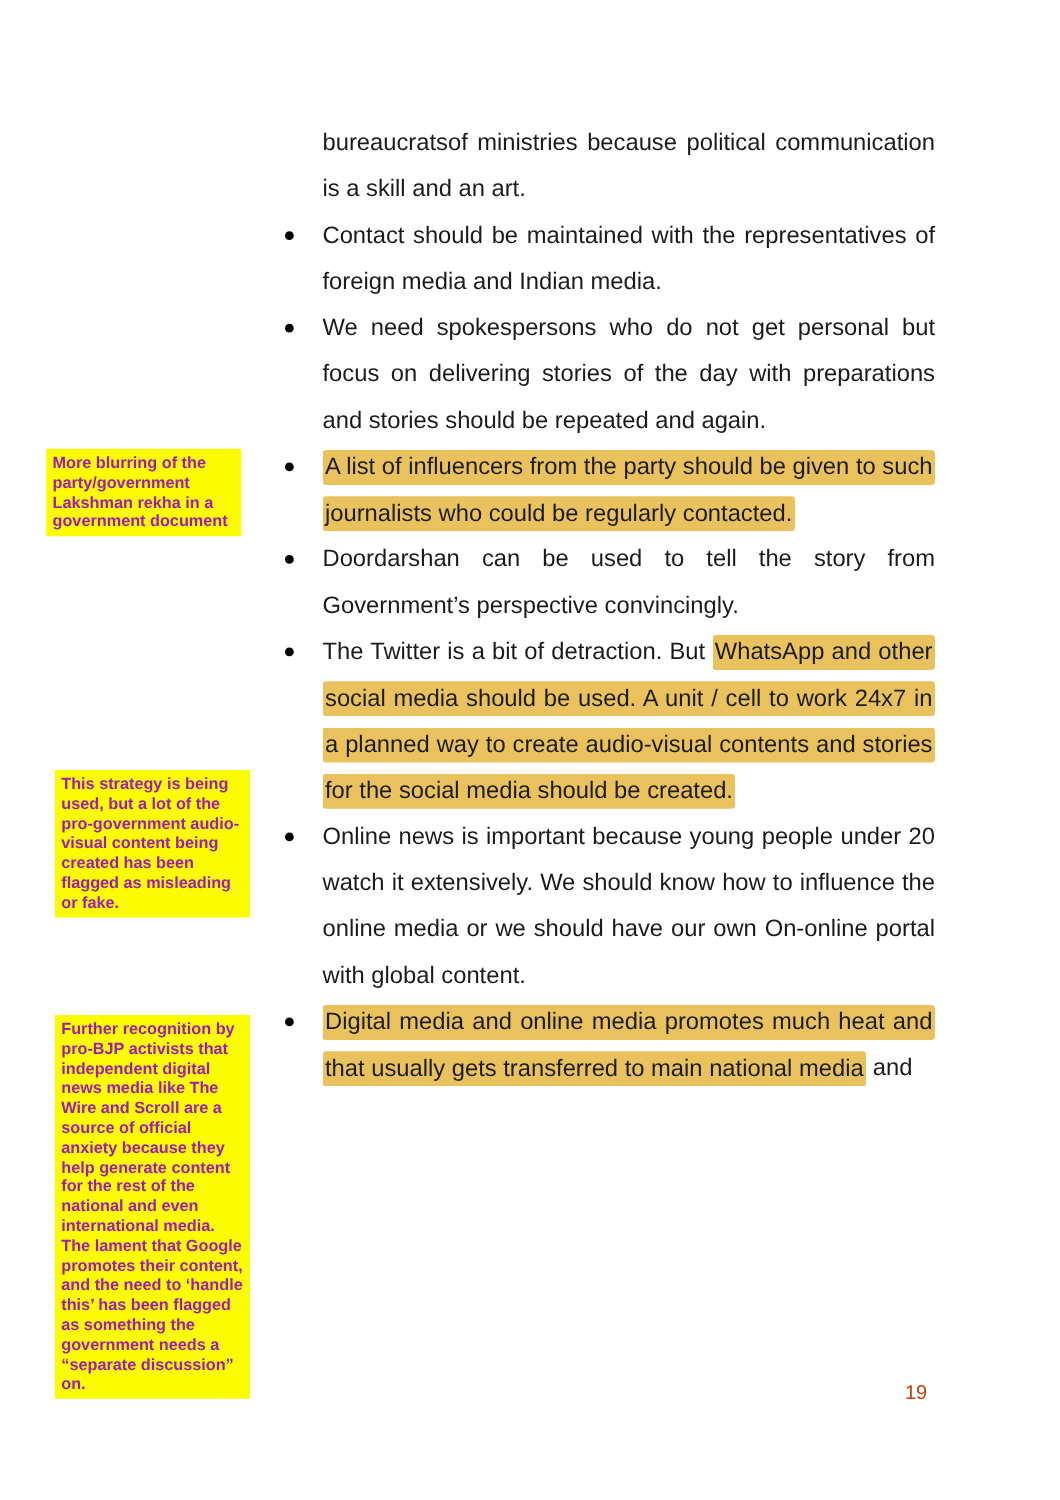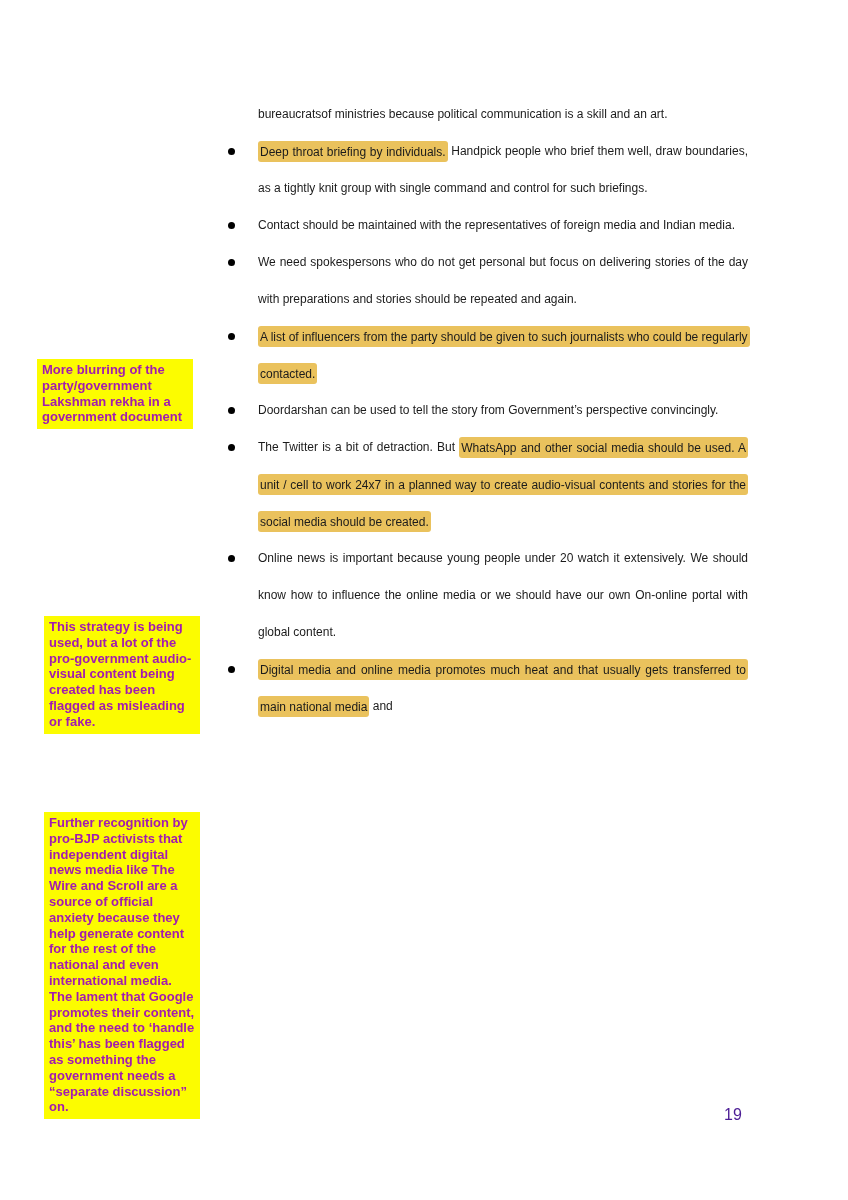--- a/index.html
+++ b/index.html
@@ -19,21 +19,21 @@
     position: absolute;
     inset: 0;
     background: #ffffff;
   }
   
   .text-column {
     position: absolute;
     left: 258px;
     top: 96px;
     width: 490px;
-    font-size: 12px;
+    font-size: 19px;
     line-height: 37px;
     text-align: justify;
     text-justify: inter-word;
   }
   .block { position: relative; }
   .bullet-dot {
     position: absolute;
     left: -30px;
     top: 15px;
     width: 7px;
@@ -58,30 +58,29 @@
     font-weight: bold;
     font-size: 13px;
     line-height: 15.8px;
     padding: 3px 5px 4px 5px;
   }
   .page-number {
     position: absolute;
     left: 724px;
     top: 1106px;
     font-size: 16px;
-    color: #4c1d95;
+    color: #c2410c;
   }
 </style>
 </head>
 <body style="--inline-hl: #eac25d; --margin-hl: #fcfc00; --text-color: #1b1b1b;">
 
 <div class="page">
   <div class="text-column">
       <div class="block paragraph"><span>bureaucratsof ministries because political communication is a skill and an art.</span></div>
-      <div class="block bullet"><span class="bullet-dot"></span><span class="hl">Deep throat briefing by individuals.</span><span> Handpick people who brief them well, draw boundaries, as a tightly knit group with single command and control for such briefings.</span></div>
       <div class="block bullet"><span class="bullet-dot"></span><span>Contact should be maintained with the representatives of foreign media and Indian media.</span></div>
       <div class="block bullet"><span class="bullet-dot"></span><span>We need spokespersons who do not get personal but focus on delivering stories of the day with preparations and stories should be repeated and again.</span></div>
       <div class="block bullet"><span class="bullet-dot"></span><span class="hl">A list of influencers from the party should be given to such journalists who could be regularly contacted.</span></div>
       <div class="block bullet"><span class="bullet-dot"></span><span>Doordarshan can be used to tell the story from Government’s perspective convincingly.</span></div>
       <div class="block bullet"><span class="bullet-dot"></span><span>The Twitter is a bit of detraction. But </span><span class="hl">WhatsApp and other social media should be used. A unit / cell to work 24x7 in a planned way to create audio-visual contents and stories for the social media should be created.</span></div>
       <div class="block bullet"><span class="bullet-dot"></span><span>Online news is important because young people under 20 watch it extensively. We should know how to influence the online media or we should have our own On-online portal with global content.</span></div>
       <div class="block bullet"><span class="bullet-dot"></span><span class="hl">Digital media and online media promotes much heat and that usually gets transferred to main national media</span><span> and</span></div>
     </div>
   <div class="margin-notes">
       <div class="note" style="top: 359px; left: 37px;">More blurring of the party/government Lakshman rekha in a government document</div>

